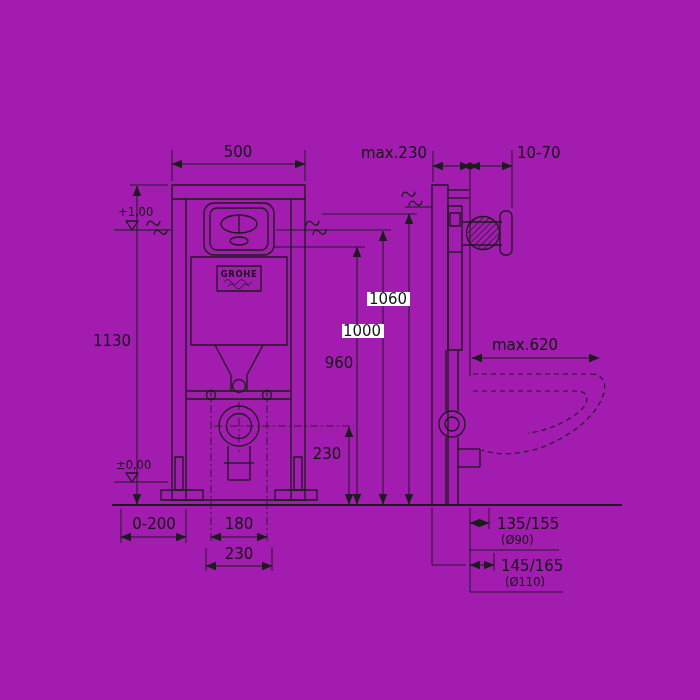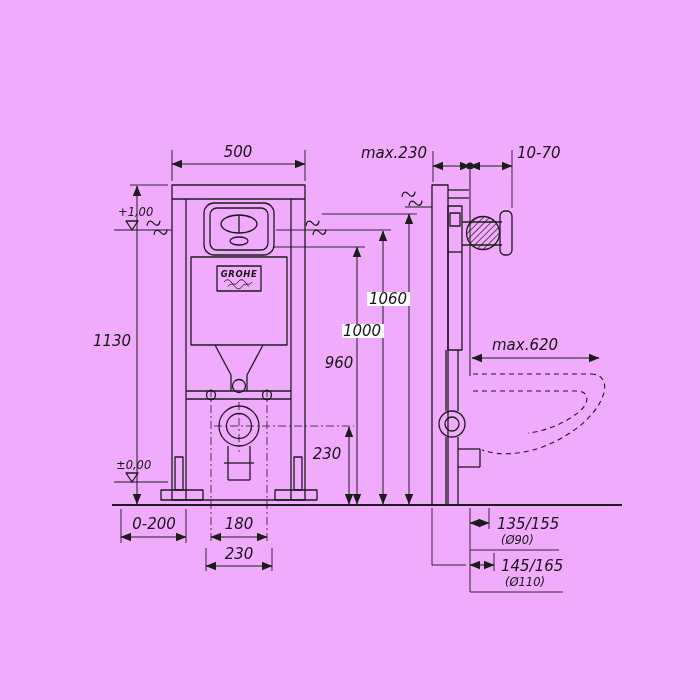--- a/index.html
+++ b/index.html
@@ -1,19 +1,18 @@
 <!DOCTYPE html>
 <html><head>
 <meta charset="utf-8">
 <style>
   html,body{margin:0;padding:0;background:#fff;}
   .canvas{
-    width:700px;height:700px;background:#f0abfc;position:relative;overflow:hidden;
+    width:700px;height:700px;background:#a21caf;position:relative;overflow:hidden;
     font-family:"DejaVu Sans","Liberation Sans",sans-serif;
-    font-style:italic;
   }
   svg text{
     font-family:"DejaVu Sans","Liberation Sans",sans-serif;
     fill:#161616;stroke:none;
   }
   .t15{font-size:15px;}
   .t11{font-size:11.5px;}
   .logo{font-size:8.5px;font-weight:bold;letter-spacing:.6px;}
   .geo{stroke:#1c1c1c;fill:none;stroke-width:1.3;stroke-linejoin:round;}
   .thin{stroke-width:1;}

